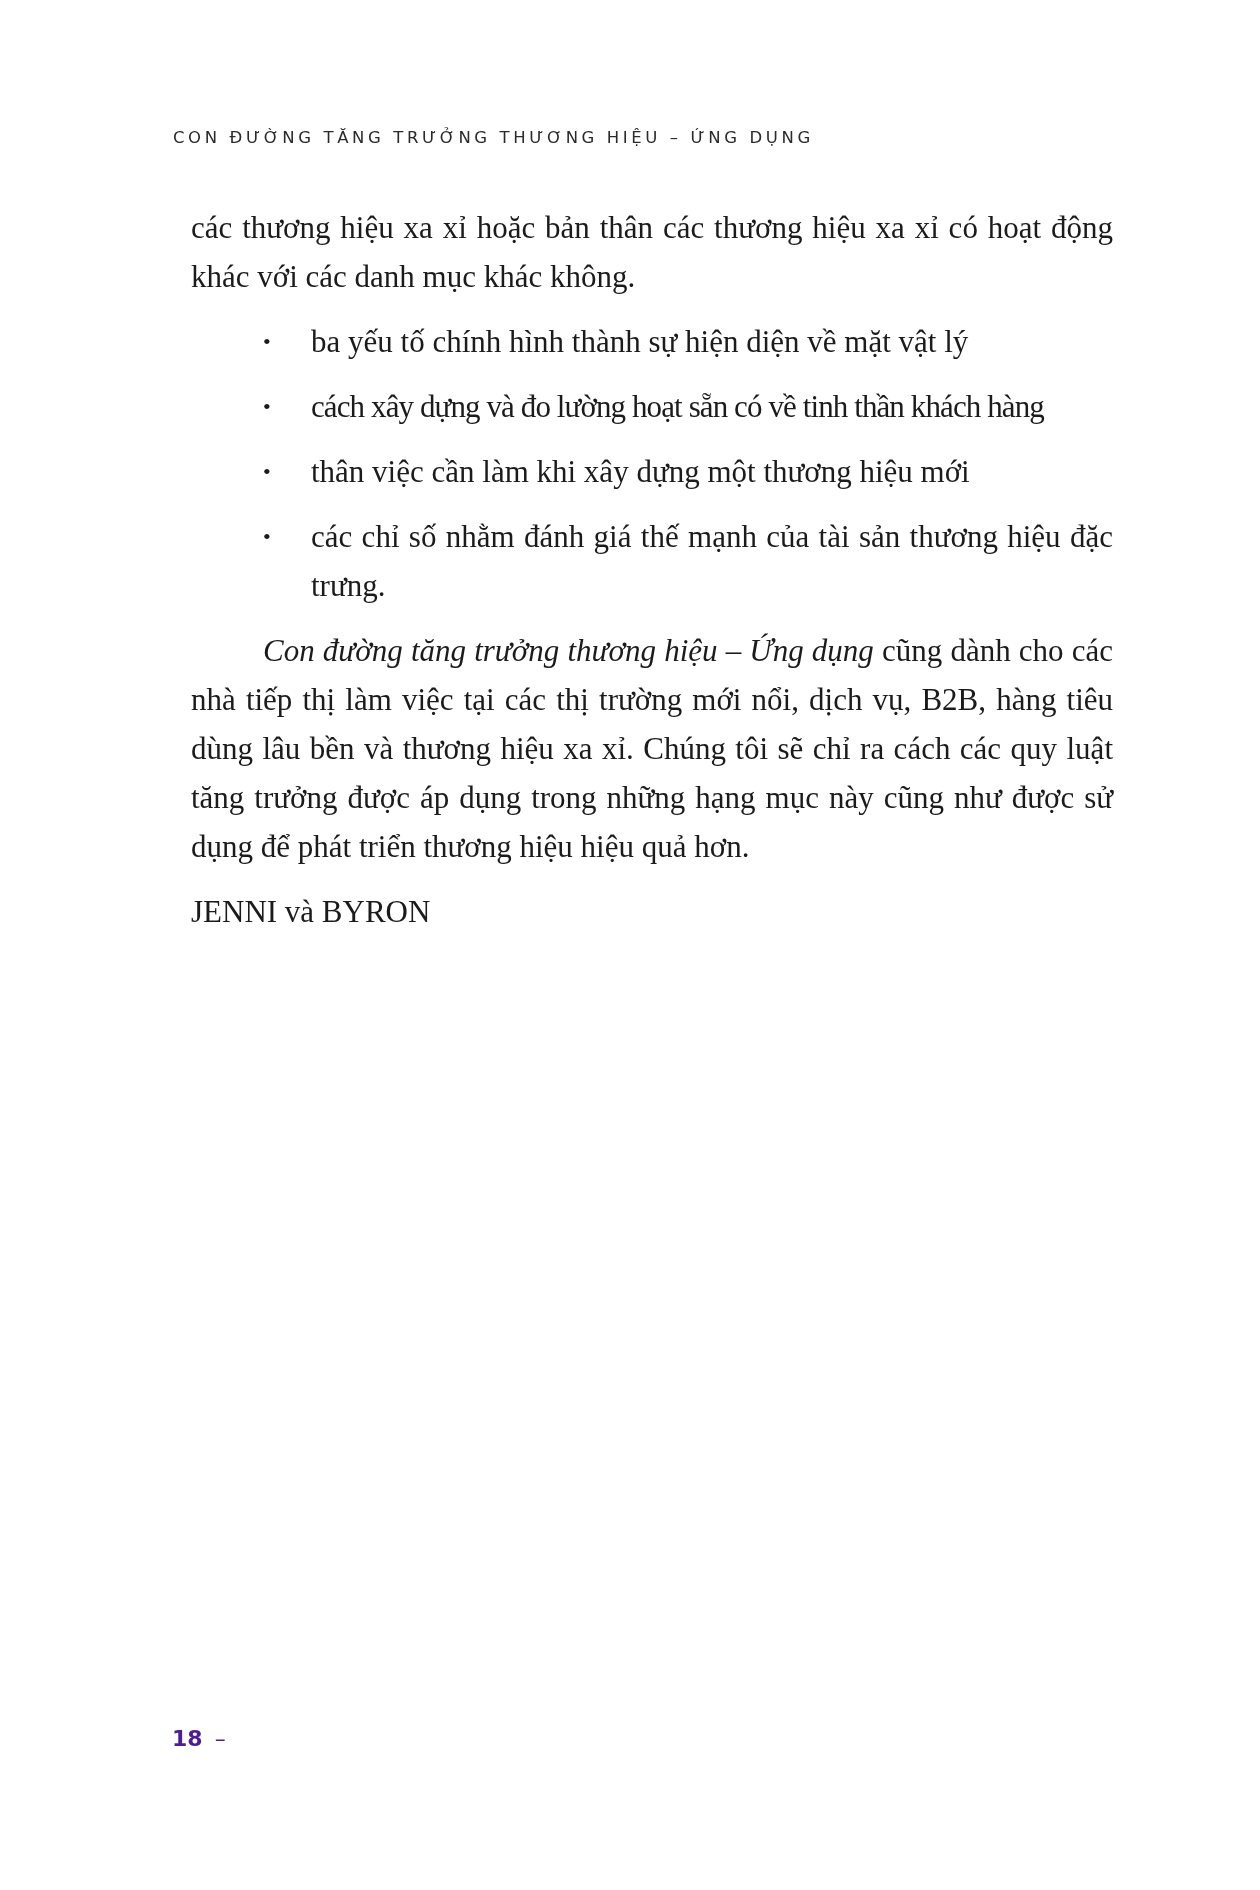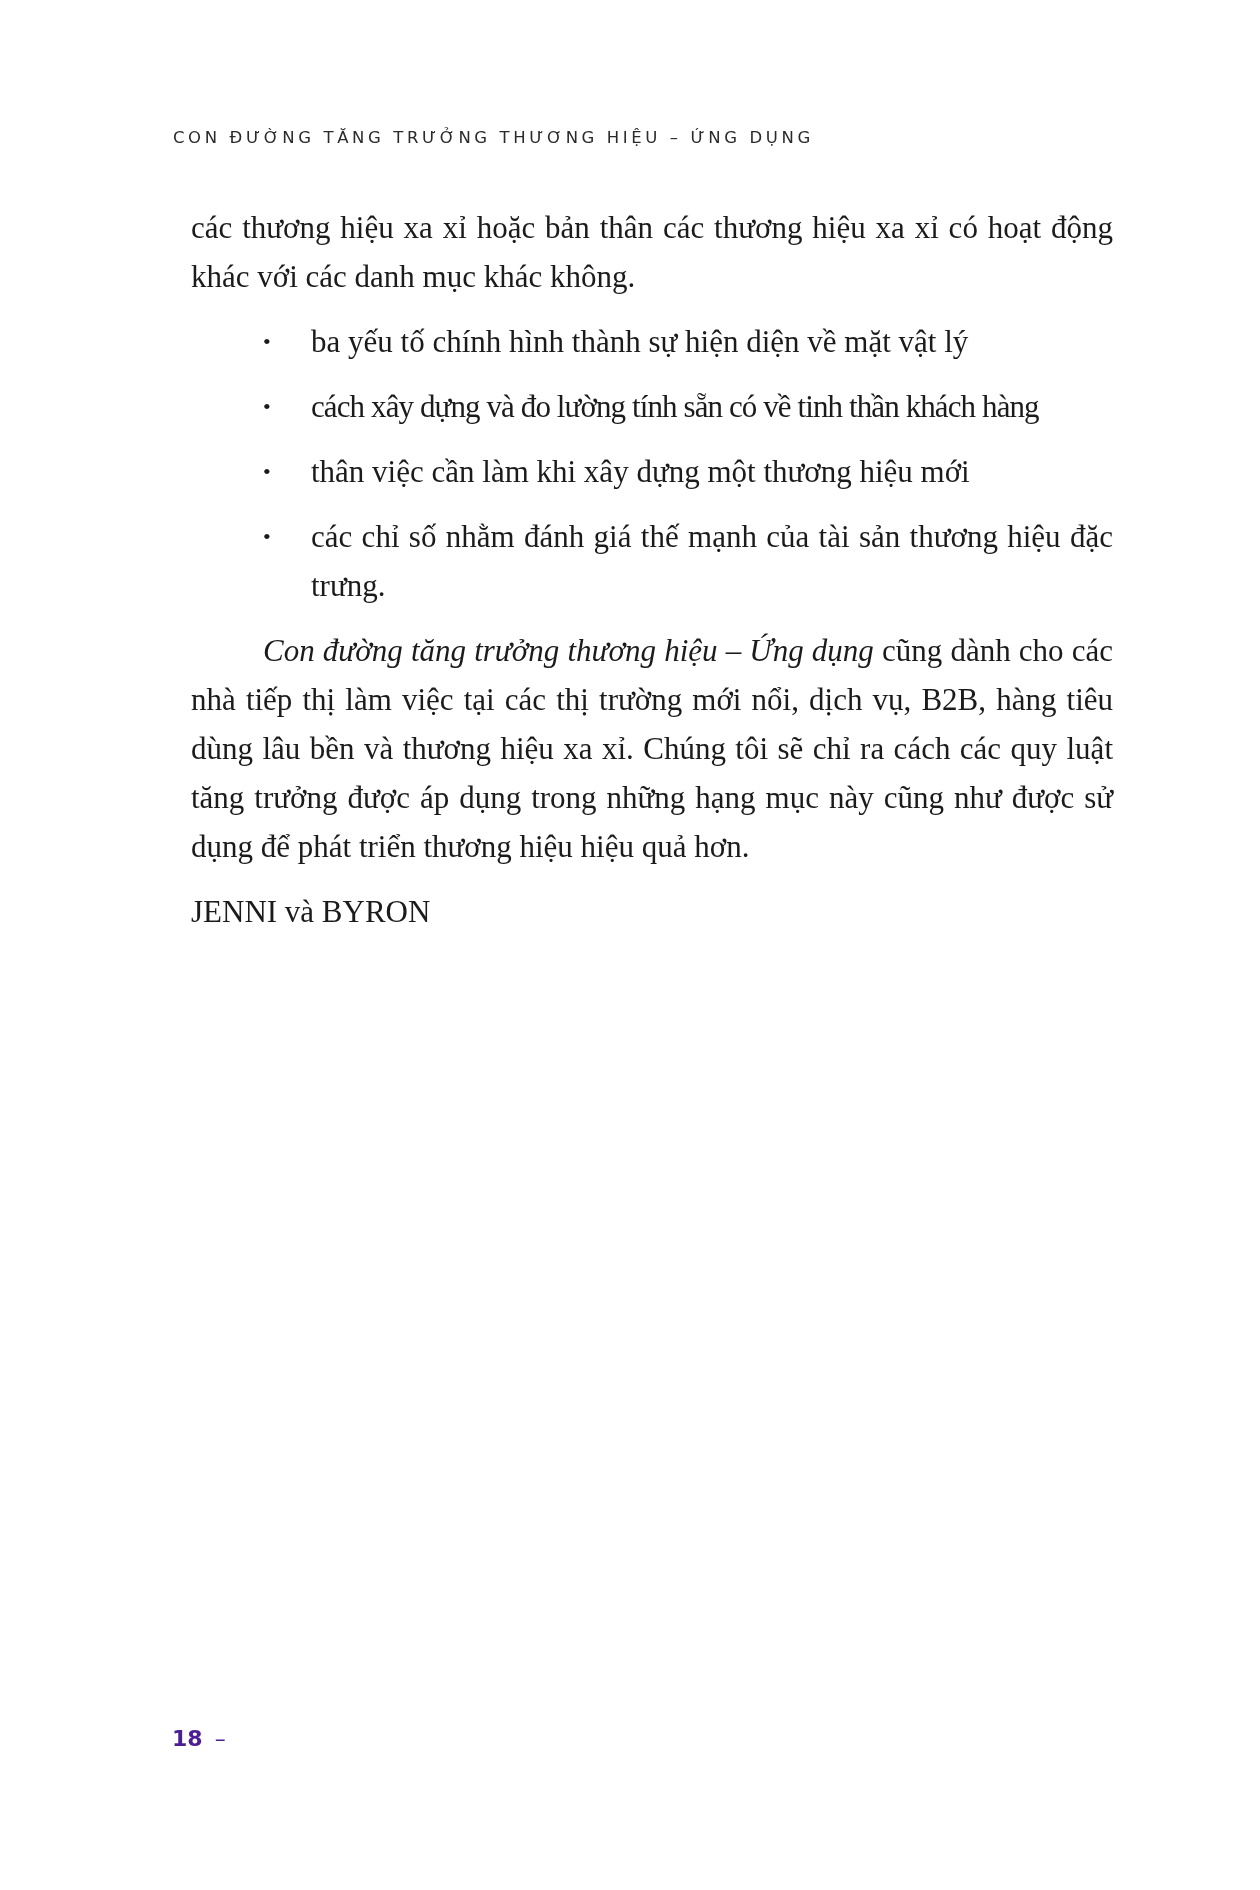--- a/index.html
+++ b/index.html
@@ -86,21 +86,21 @@
 <body>
 
 <div class="running-header">CON ĐƯỜNG TĂNG TRƯỞNG THƯƠNG HIỆU – ỨNG DỤNG</div>
 
 <div class="body-text">
   <p>các thương hiệu xa xỉ hoặc bản thân các thương hiệu xa xỉ có hoạt động khác với các danh mục khác không.</p>
 
 
   <ul class="bullets">
     <li><span class="bullet">•</span><span>ba yếu tố chính hình thành sự hiện diện về mặt vật lý</span></li>
-    <li><span class="bullet">•</span><span style="letter-spacing:-0.9px;">cách xây dựng và đo lường tính sẵn có về tinh thần khách hàng</span></li>
+    <li><span class="bullet">•</span><span style="letter-spacing:-0.9px;">cách xây dựng và đo lường hoạt sẵn có về tinh thần khách hàng</span></li>
     <li><span class="bullet">•</span><span>thân việc cần làm khi xây dựng một thương hiệu mới</span></li>
     <li><span class="bullet">•</span><span>các chỉ số nhằm đánh giá thế mạnh của tài sản thương hiệu đặc trưng.</span></li>
   </ul>
 
   <p class="indent"><em>Con đường tăng trưởng thương hiệu – Ứng dụng</em><span> cũng dành cho các nhà tiếp thị làm việc tại các thị trường mới nổi, dịch vụ, B2B, hàng tiêu dùng lâu bền và thương hiệu xa xỉ. Chúng tôi sẽ chỉ ra cách các quy luật tăng trưởng được áp dụng trong những hạng mục này cũng như được sử dụng để phát triển thương hiệu hiệu quả hơn.</span></p>
 
 
   <p class="signature">JENNI và BYRON</p>
 </div>
 

